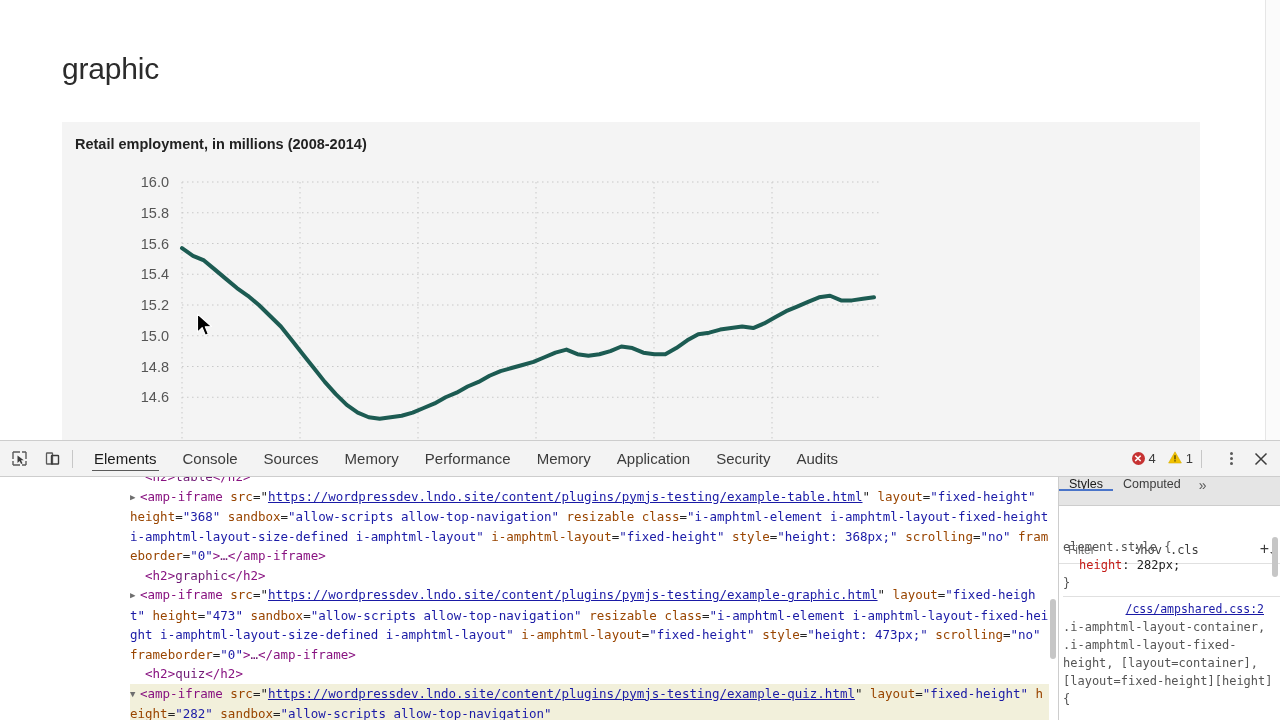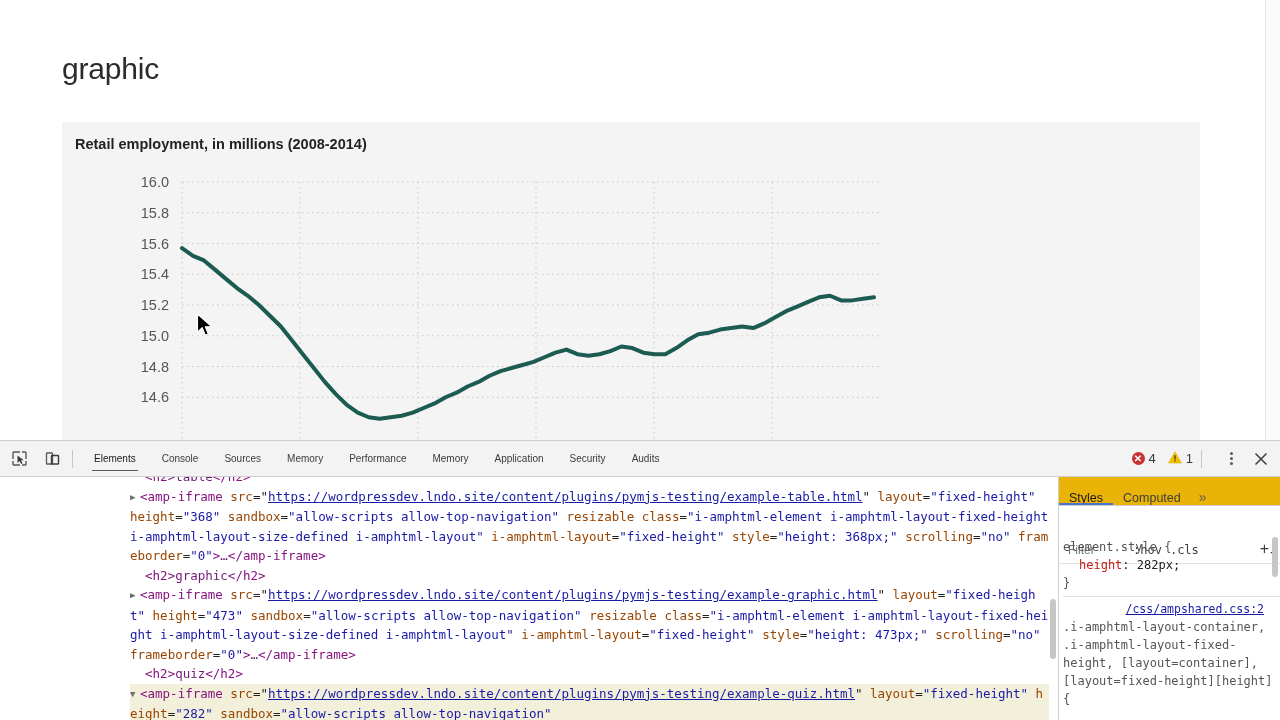--- a/index.html
+++ b/index.html
@@ -81,21 +81,21 @@
   }
   .dt-sep {
     width: 1px; height: 18px;
     background: #c7c7c7;
     margin: 0 8px 0 6px;
   }
   #dt-tabs { display: flex; align-items: stretch; height: 36px; }
   .dt-tab {
     display: flex; align-items: center;
     padding: 0 13px;
-    font-size: 10px;
+    font-size: 15px;
     color: #3c3c3c;
     cursor: pointer;
     position: relative;
     white-space: nowrap;
   }
   .dt-tab.active { color: #1a1a1a; }
   .dt-tab.active::after {
     content: "";
     position: absolute;
     left: 11px; right: 11px; bottom: 6px;
@@ -189,23 +189,23 @@
   #styles-pane {
     position: relative;
     width: 222px;
     background: #ffffff;
     border-left: 1px solid #cdcdcd;
     overflow: hidden;
   }
   #styles-tabbar {
     height: 29px;
     display: flex;
-    align-items: flex-end;
+    align-items: flex-start;
     border-bottom: 1px solid #cdcdcd;
-    background: #eab308;
+    background: #e5e5e5;
   }
   .st-tab {
     display: flex; align-items: center;
     padding: 0 10px;
     font-size: 12.5px;
     color: #3c3c3c;
     cursor: pointer;
     position: relative;
   }
   .st-tab.active { color: #1a1a1a; }

